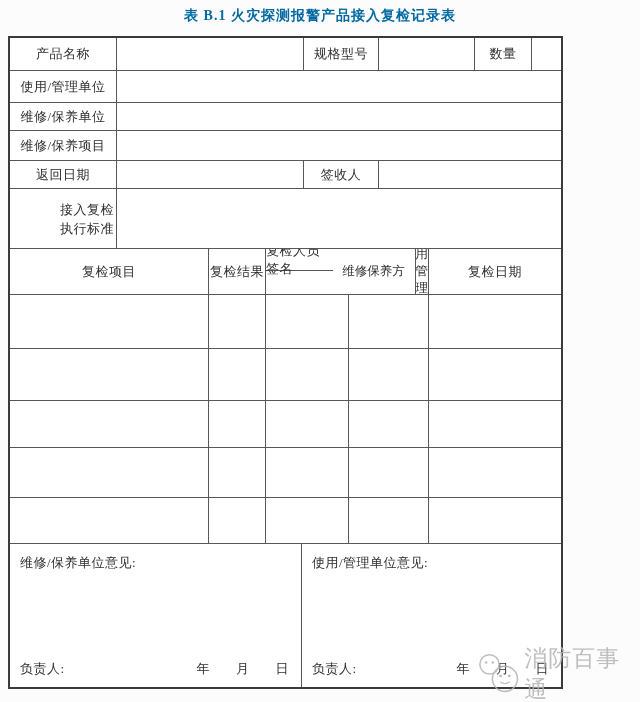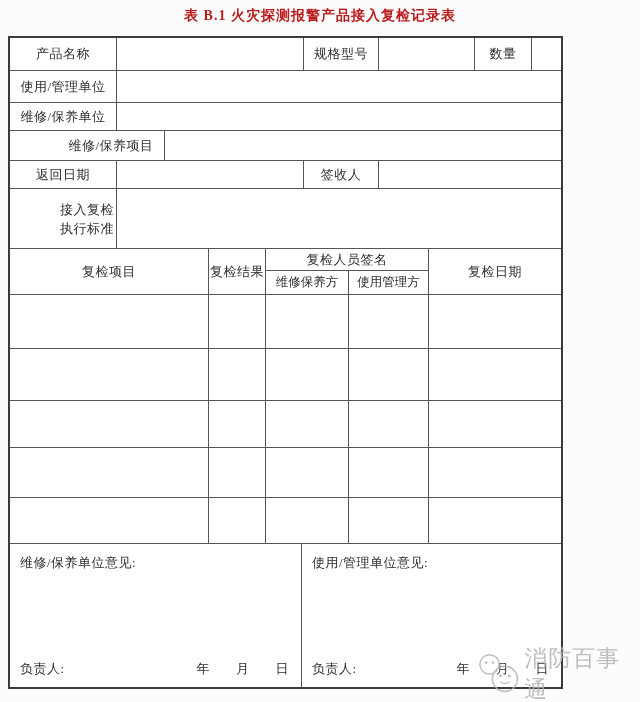--- a/index.html
+++ b/index.html
@@ -12,54 +12,54 @@
   *{margin:0;padding:0;box-sizing:border-box;}
   html,body{background:var(--bg);}
   body{
     width:640px;height:702px;position:relative;overflow:hidden;
     font-family:"Liberation Serif","DejaVu Serif",serif;
     color:var(--text);
   }
   .page{position:relative;width:640px;height:702px;}
   .title{
     text-align:center;font-weight:bold;font-size:14px;letter-spacing:1px;
-    padding-top:7px;margin-bottom:11px;color:#b91c1c;
+    padding-top:7px;margin-bottom:11px;color:#0369a1;
   }
   .tbl{
     width:555px;margin-left:8px;background:#fff;
     border:2px solid var(--border);
   }
   .row{display:flex;border-bottom:1px solid var(--line);}
   .row.last{border-bottom:none;}
   .cell{
     border-right:1px solid var(--line);
     display:flex;align-items:center;justify-content:center;
     font-size:13px;letter-spacing:0.5px;overflow:hidden;
   }
   .cell.endc{border-right:none;}
   .flex1{flex:1;}
   
-  .h33{height:33px;} .h32{height:32px;} .h28{height:28px;} .h30{height:30px;padding-left:48px;}
+  .h33{height:33px;} .h32{height:32px;} .h28{height:28px;} .h30{height:30px;}
   .h60{height:60px;} .h46{height:46px;}
   .hb1{height:54px;} .hb2{height:52px;} .hb3{height:47px;} .hb4{height:50px;} .hb5{height:46px;}
   .hbot{height:143px;font-family:Liberation Serif, serif;}
   
   .w-label{width:107px;}
   .w-val1{width:187px;}
   .w-spec{width:75px;}
   .w-specval{width:96px;}
   .w-qty{width:57px;}
   .w-item{width:199px;}
   .w-result{width:57px;}
   .w-signs{width:163px;}
   .w-sign1{width:83px;}
   .w-botleft{width:292px;}
   .two-line{flex-direction:column;line-height:19px;justify-content:center;padding-left:48px;}
   
-  .sign-col{flex-direction:column;padding:0;align-items:stretch;}
+  .sign-col{flex-direction:row;padding:0;align-items:stretch;}
   .sign-top{
     height:22px;border-bottom:1px solid var(--line);
     display:flex;align-items:center;justify-content:center;font-size:13px;letter-spacing:0.5px;
   }
   .sign-bottom{flex:1;display:flex;}
   .sign-bottom .cell{font-size:12.5px;letter-spacing:0;}
   
   .opinion{
     flex-direction:column;align-items:stretch;justify-content:flex-start;
     position:relative;

